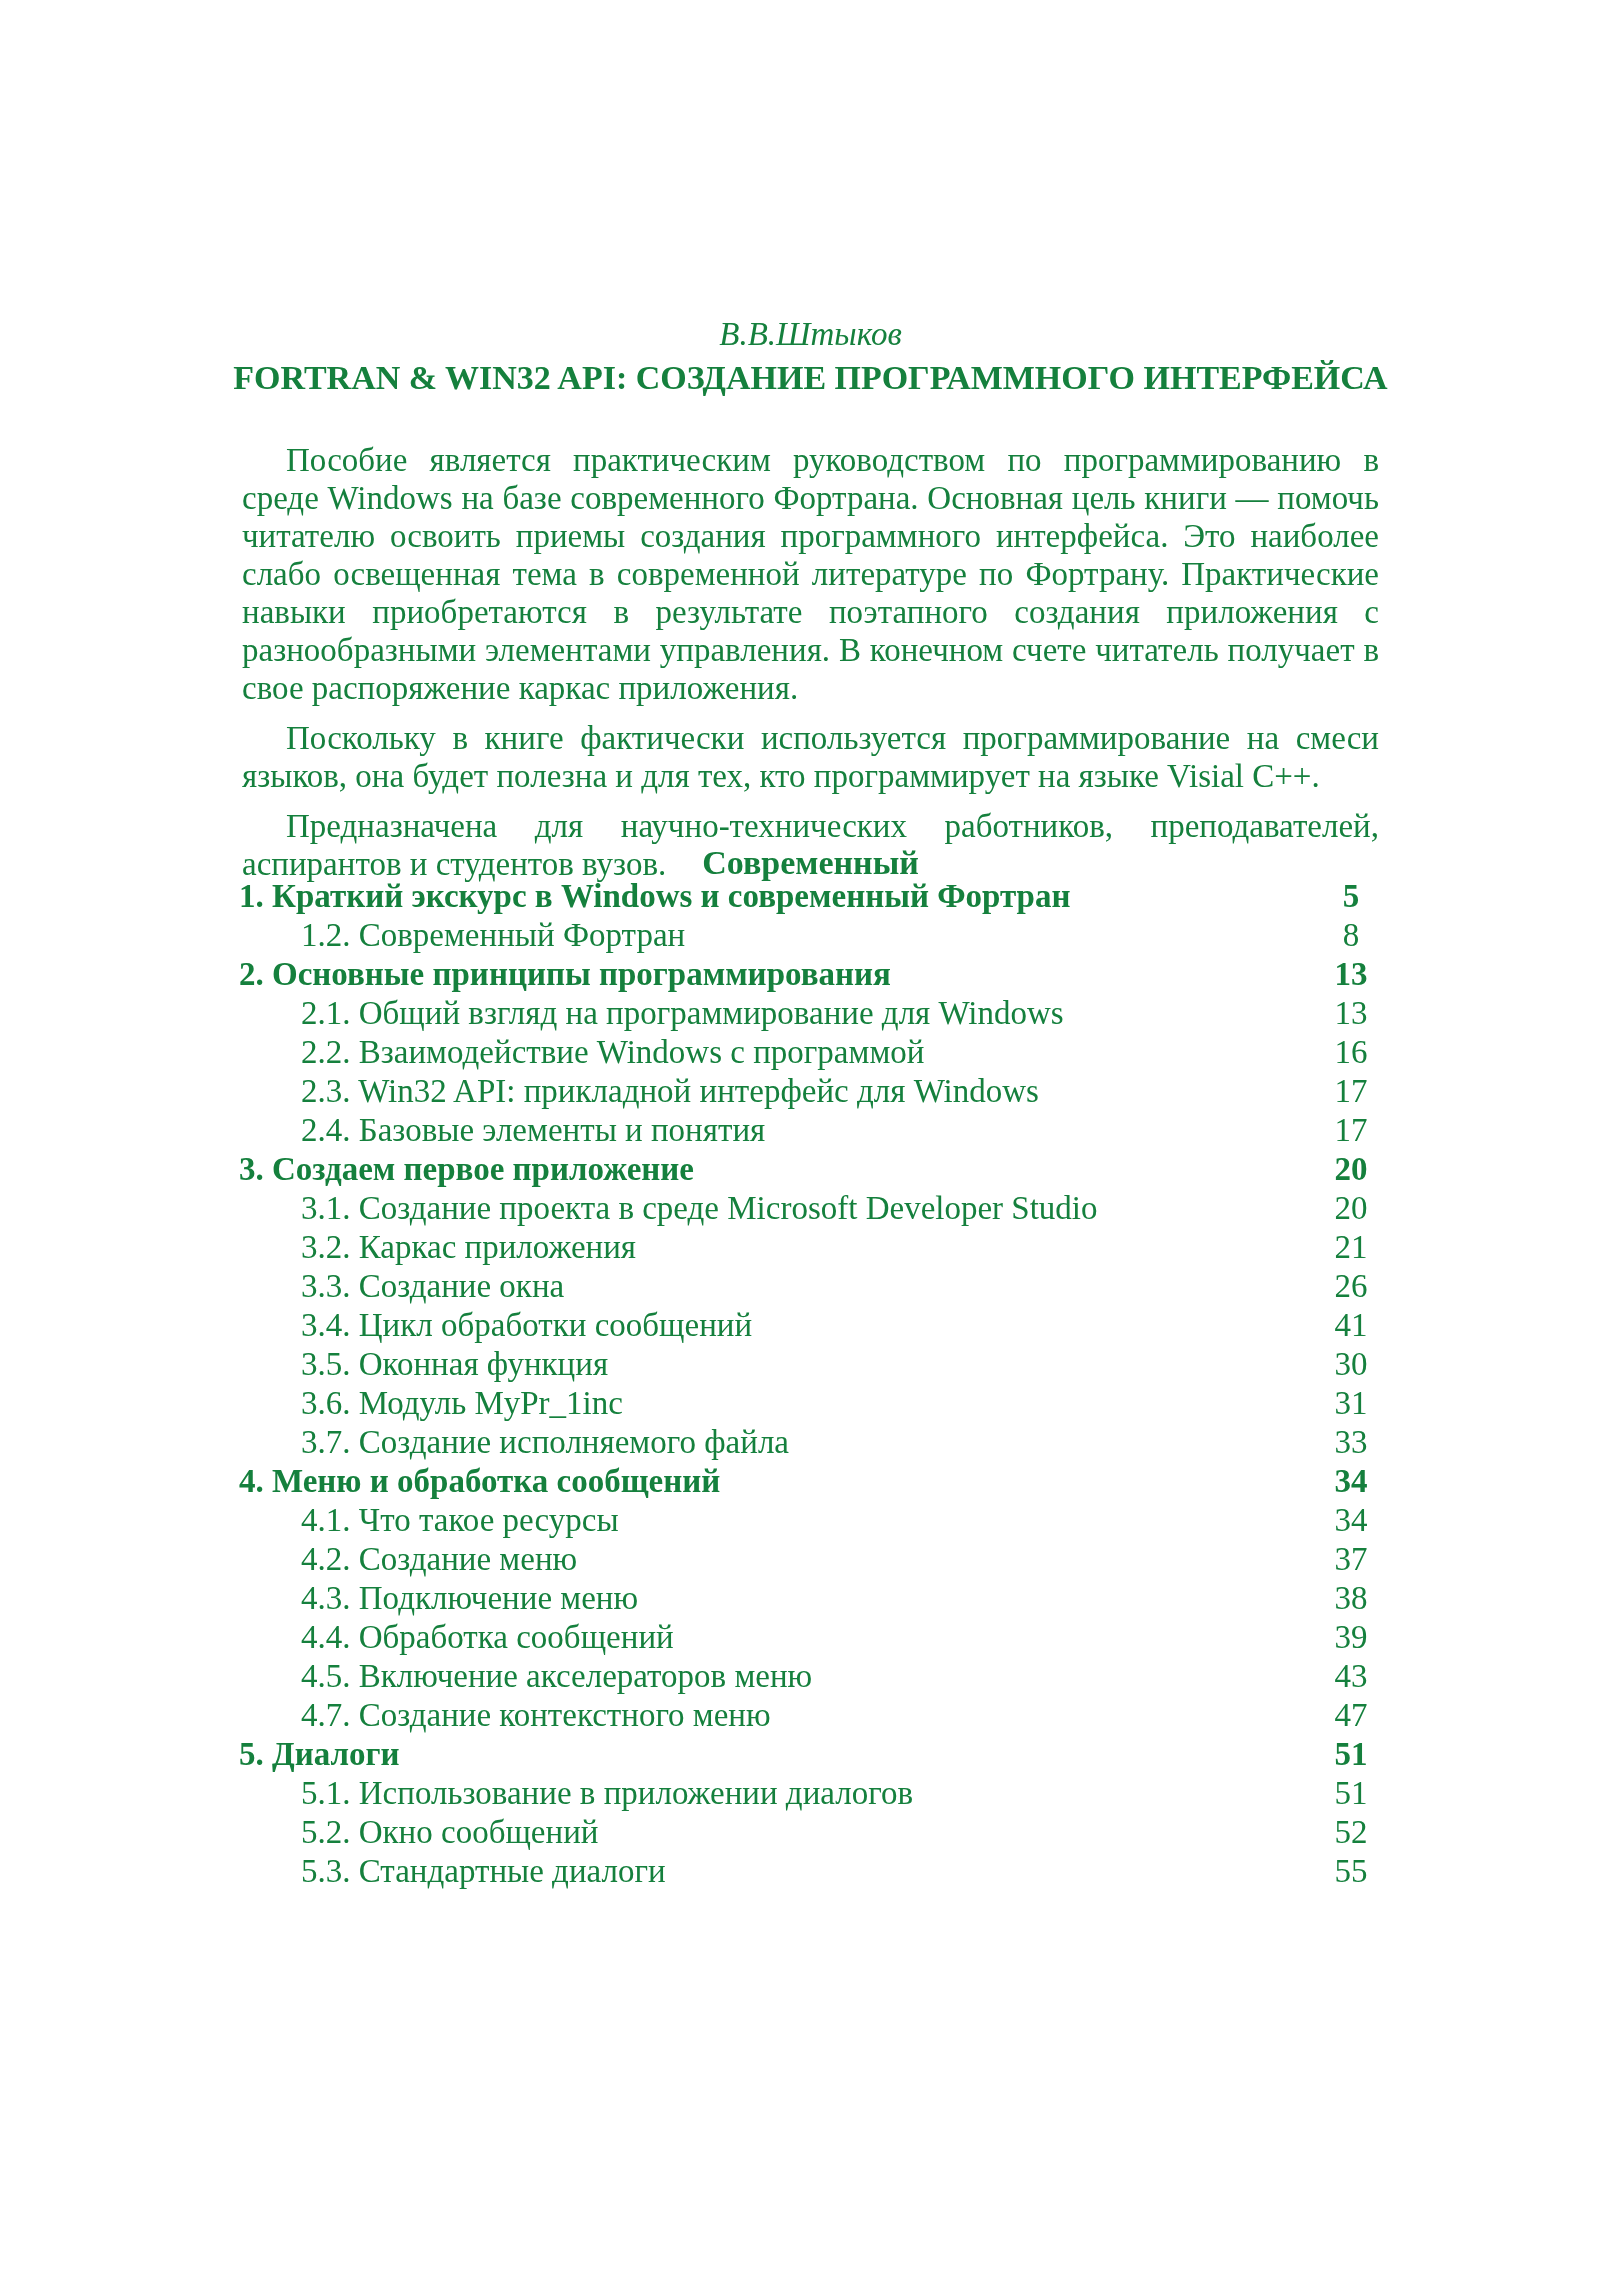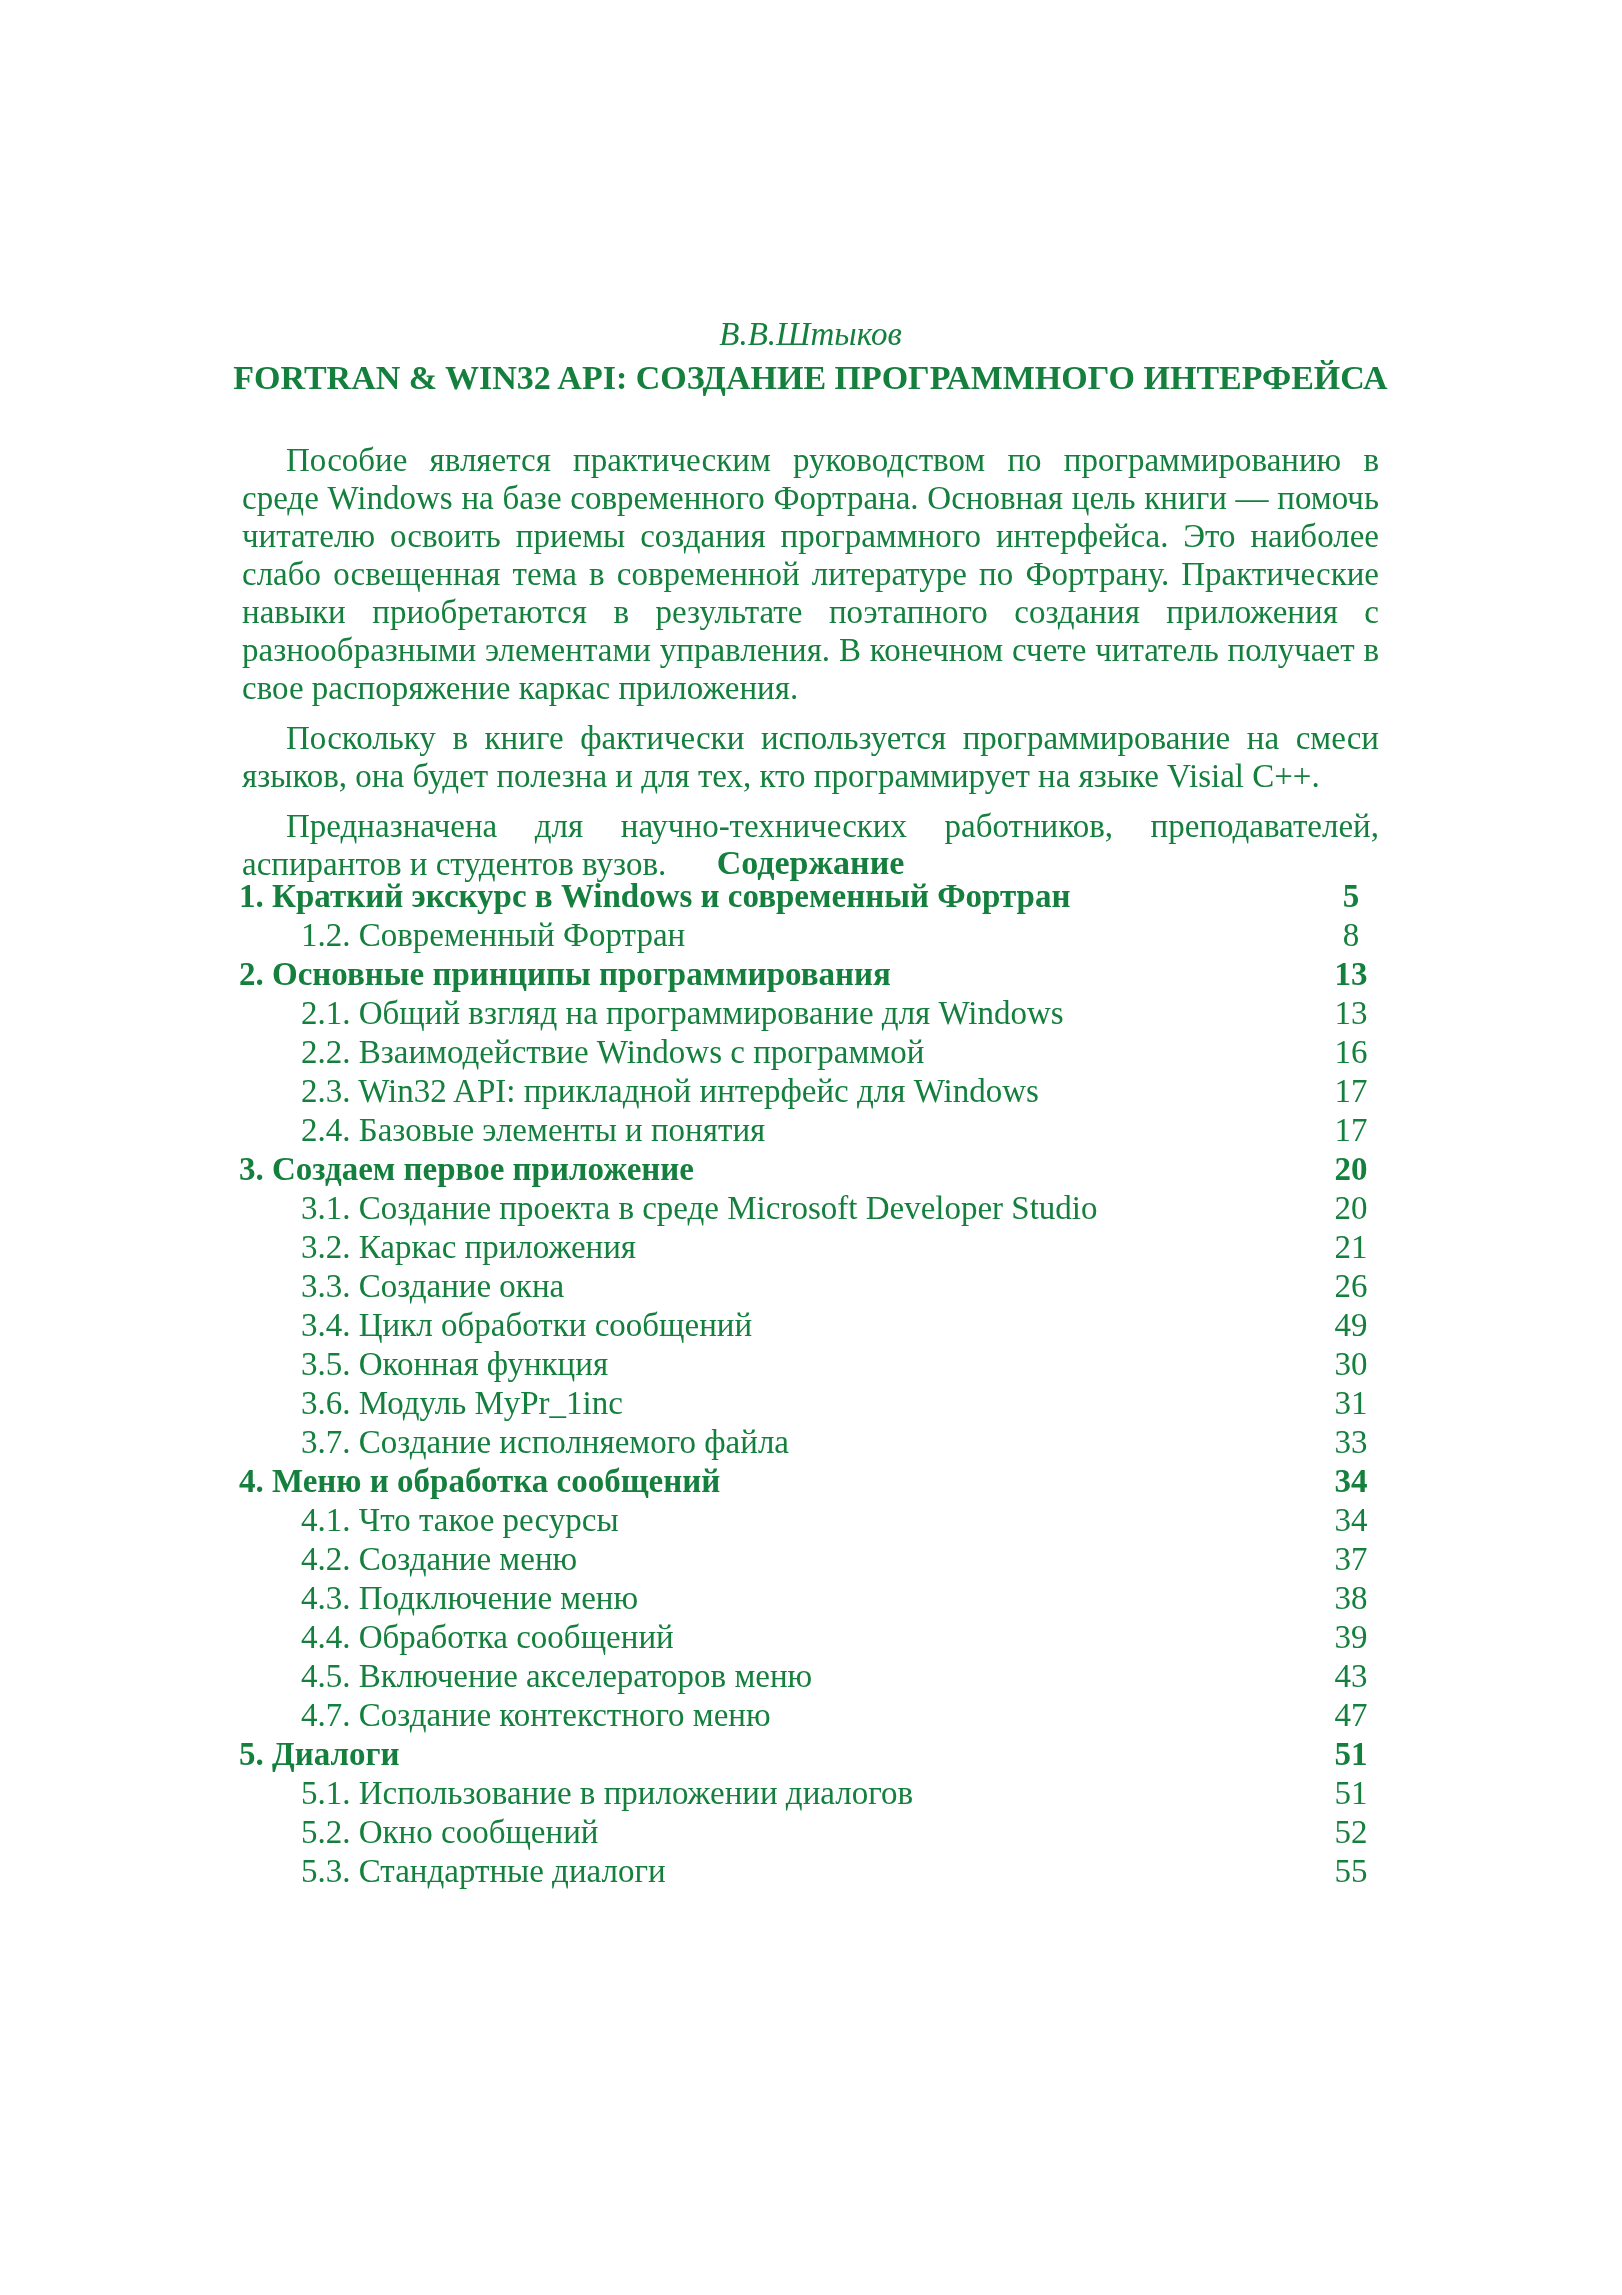--- a/index.html
+++ b/index.html
@@ -103,21 +103,21 @@
       <div>FORTRAN &amp; WIN32 API: СОЗДАНИЕ ПРОГРАММНОГО ИНТЕРФЕЙСА</div>
     </div>
   </header>
 
   <section class="intro">
     <p>Пособие является практическим руководством по программированию в среде Windows на базе современного Фортрана. Основная цель книги — помочь читателю освоить приемы создания программного интерфейса. Это наиболее слабо освещенная тема в современной литературе по Фортрану. Практические навыки приобретаются в результате поэтапного создания приложения с разнообразными элементами управления. В конечном счете читатель получает в свое распоряжение каркас приложения.</p>
     <p>Поскольку в книге фактически используется программирование на смеси языков, она будет полезна и для тех, кто программирует на языке Visial C++.</p>
     <p>Предназначена для научно-технических работников, преподавателей, аспирантов и студентов вузов.</p>
   </section>
 
-  <h2 class="toc-heading">Содержание</h2>
+  <h2 class="toc-heading">Современный</h2>
 
   <nav class="toc" id="toc">
       <div class="toc-row b">
     <span class="toc-label">1. Краткий экскурс в Windows и современный Фортран</span>
     <span class="toc-page">5</span>
   </div>
       <div class="toc-row lvl2">
     <span class="toc-label">1.2. Современный Фортран</span>
     <span class="toc-page">8</span>
   </div>
@@ -152,21 +152,21 @@
       <div class="toc-row lvl2">
     <span class="toc-label">3.2. Каркас приложения</span>
     <span class="toc-page">21</span>
   </div>
       <div class="toc-row lvl2">
     <span class="toc-label">3.3. Создание окна</span>
     <span class="toc-page">26</span>
   </div>
       <div class="toc-row lvl2">
     <span class="toc-label">3.4. Цикл обработки сообщений</span>
-    <span class="toc-page">49</span>
+    <span class="toc-page">41</span>
   </div>
       <div class="toc-row lvl2">
     <span class="toc-label">3.5. Оконная функция</span>
     <span class="toc-page">30</span>
   </div>
       <div class="toc-row lvl2">
     <span class="toc-label">3.6. Модуль MyPr_1inc</span>
     <span class="toc-page">31</span>
   </div>
       <div class="toc-row lvl2">

